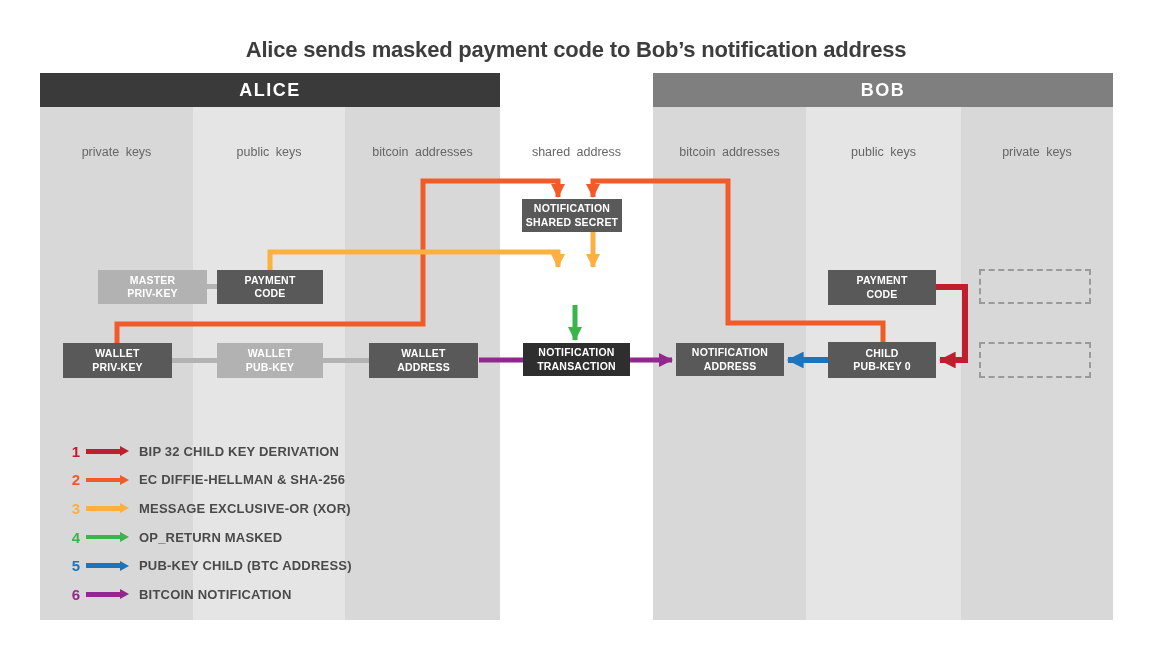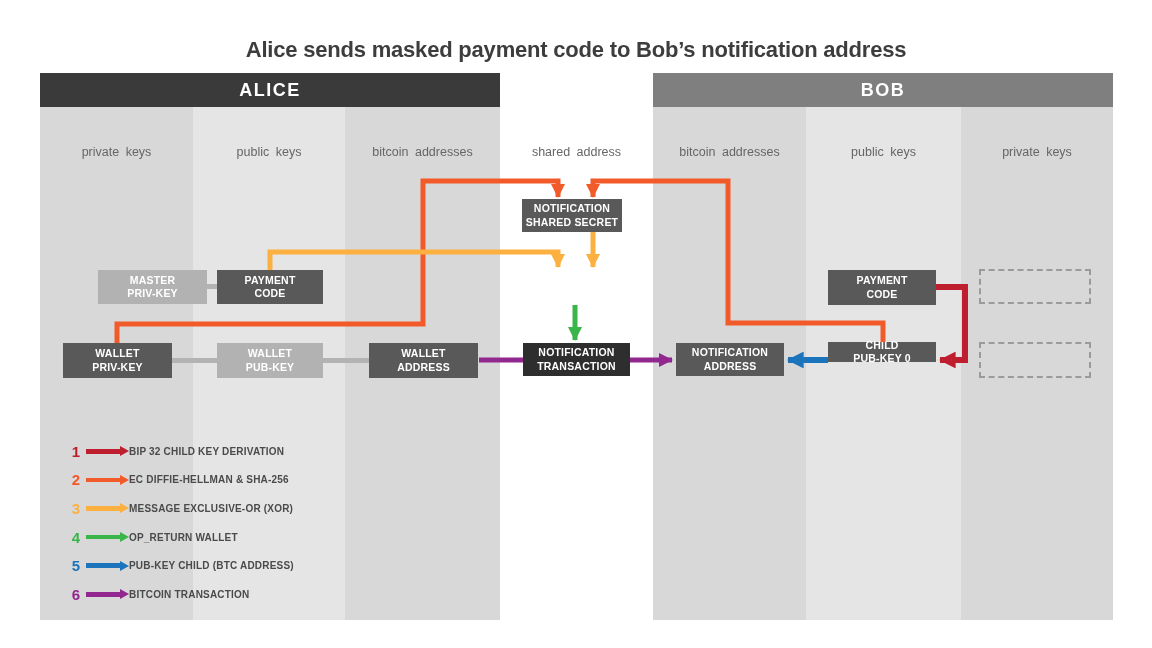--- a/index.html
+++ b/index.html
@@ -23,21 +23,21 @@
   .box.black{background:#2e2e2e;}
   .box.dashed{background:transparent;border:2px dashed #9a9a9a;}
   .conn{position:absolute;height:5px;background:#b3b3b3;}
   svg.arrows{position:absolute;left:0;top:0;pointer-events:none;}
   .legend{position:absolute;left:63px;top:437px;}
   .legend-row{height:28.6px;display:flex;align-items:center;}
   .legend-num{width:17px;text-align:right;font-size:15px;font-weight:bold;}
   .legend-line{width:34px;height:4.5px;margin-left:6px;}
   .legend-head{width:0;height:0;border-top:5.5px solid transparent;border-bottom:5.5px solid transparent;
                border-left:9px solid #000;}
-  .legend-label{font-size:10px;font-weight:bold;color:#4a4a4a;letter-spacing:0.2px;}
+  .legend-label{margin-left:10px;font-size:13px;font-weight:bold;color:#4a4a4a;letter-spacing:0.2px;}
 </style>
 </head>
 <body>
 
 <div class="canvas">
 
   <div class="title">Alice sends masked payment code to Bob’s notification address</div>
 
   <div class="hdr hdr-bob">BOB</div>
   <div class="hdr hdr-alice">ALICE</div>
@@ -72,21 +72,21 @@
   <div class="box" style="left:369px;top:343px;width:109px;height:35px;">WALLET
 ADDRESS</div>
   <div class="box" style="left:522px;top:199px;width:100px;height:33px;">NOTIFICATION
 SHARED SECRET</div>
   <div class="box black" style="left:523px;top:343px;width:107px;height:33px;">NOTIFICATION
 TRANSACTION</div>
   <div class="box" style="left:676px;top:343px;width:108px;height:33px;">NOTIFICATION
 ADDRESS</div>
   <div class="box" style="left:828px;top:270px;width:108px;height:35px;">PAYMENT
 CODE</div>
-  <div class="box" style="left:828px;top:342px;width:108px;height:20px;">CHILD
+  <div class="box" style="left:828px;top:342px;width:108px;height:36px;">CHILD
 PUB-KEY 0</div>
   <div class="box dashed" style="left:979px;top:269px;width:108px;height:31px;"></div>
   <div class="box dashed" style="left:979px;top:342px;width:108px;height:32px;"></div>
 
   <svg class="arrows" width="1152" height="648" viewBox="0 0 1152 648">
     <defs>
       <marker id="m-red" markerWidth="2.8" markerHeight="2.8" refX="2.6" refY="1.4" orient="auto" markerUnits="strokeWidth">
         <path d="M0,0 L2.8,1.4 L0,2.8 z" fill="#be1e2d"></path>
       </marker>
       <marker id="m-orange" markerWidth="2.8" markerHeight="2.8" refX="2.6" refY="1.4" orient="auto" markerUnits="strokeWidth">
@@ -133,29 +133,29 @@
     <div class="legend-row">
       <span class="legend-num" style="color: rgb(251, 176, 64);">3</span>
       <span class="legend-line" style="background: rgb(251, 176, 64);"></span>
       <span class="legend-head" style="border-left-color: rgb(251, 176, 64);"></span>
       <span class="legend-label">MESSAGE EXCLUSIVE-OR (XOR)</span>
     </div>
     <div class="legend-row">
       <span class="legend-num" style="color: rgb(57, 181, 74);">4</span>
       <span class="legend-line" style="background: rgb(57, 181, 74);"></span>
       <span class="legend-head" style="border-left-color: rgb(57, 181, 74);"></span>
-      <span class="legend-label">OP_RETURN WALLET</span>
+      <span class="legend-label">OP_RETURN MASKED</span>
     </div>
     <div class="legend-row">
       <span class="legend-num" style="color: rgb(28, 117, 188);">5</span>
       <span class="legend-line" style="background: rgb(28, 117, 188);"></span>
       <span class="legend-head" style="border-left-color: rgb(28, 117, 188);"></span>
       <span class="legend-label">PUB-KEY CHILD (BTC ADDRESS)</span>
     </div>
     <div class="legend-row">
       <span class="legend-num" style="color: rgb(146, 39, 143);">6</span>
       <span class="legend-line" style="background: rgb(146, 39, 143);"></span>
       <span class="legend-head" style="border-left-color: rgb(146, 39, 143);"></span>
-      <span class="legend-label">BITCOIN TRANSACTION</span>
+      <span class="legend-label">BITCOIN NOTIFICATION</span>
     </div>
   </div>
 
 </div>
 
 </body></html>

